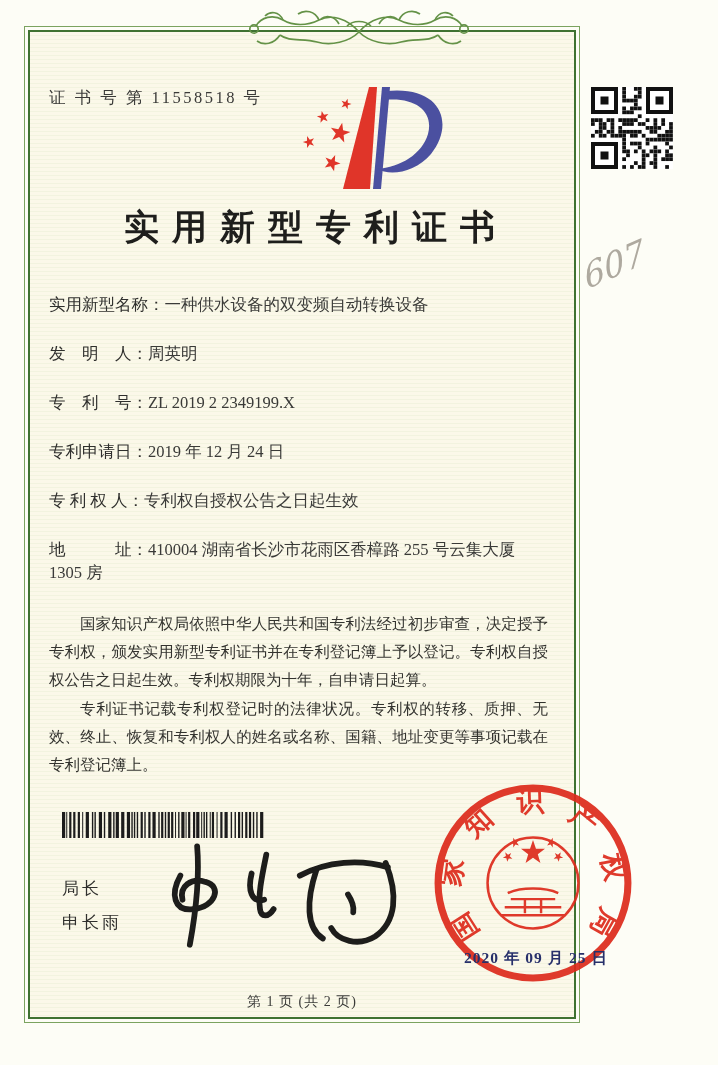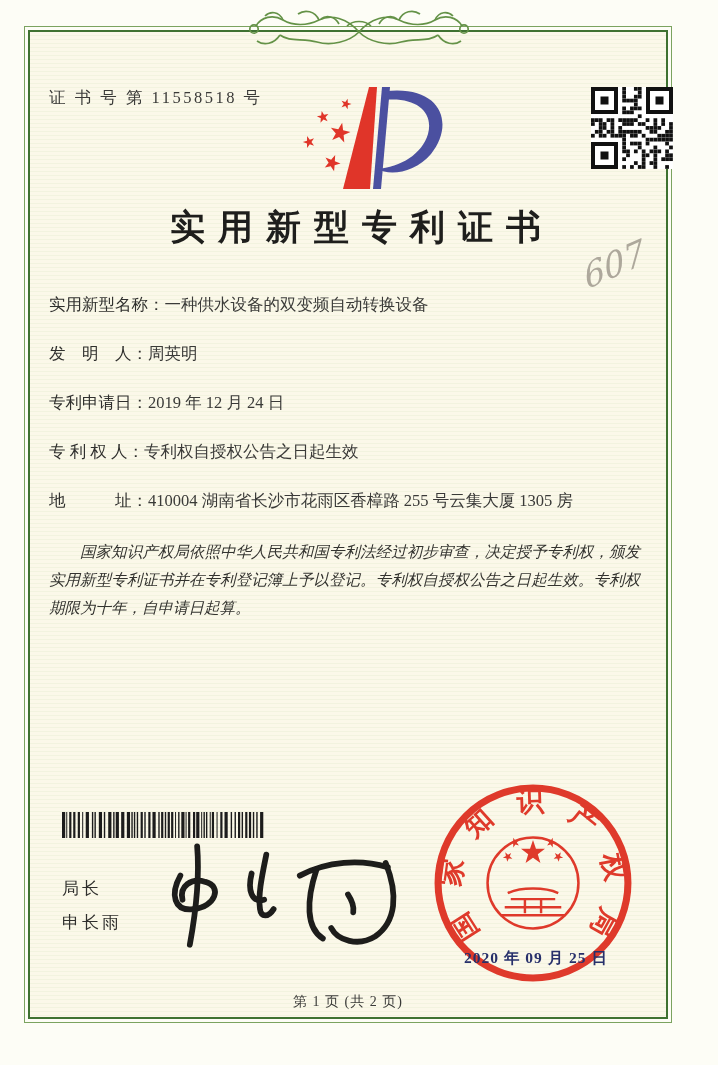--- a/index.html
+++ b/index.html
@@ -4,21 +4,21 @@
 <style>
   html,body{margin:0;padding:0;}
   body{
     width:718px;height:1065px;position:relative;overflow:hidden;
     background:#fdfdf6;
     font-family:"Liberation Serif","DejaVu Serif",serif;
     color:#30302e;
   }
   
   .frame-outer{
-    position:absolute;left:24px;top:26px;width:648px;height:997px;
+    position:absolute;left:24px;top:26px;width:556px;height:997px;
     border:1px solid #7ba35f;box-sizing:border-box;
   }
   .frame-inner{
     position:absolute;left:3px;top:3px;right:3px;bottom:3px;
     border:2px solid #3f7231;box-sizing:border-box;
     background:repeating-linear-gradient(180deg,#fbf8e9 0px,#fbf8e9 3px,#f2f3df 3px,#f2f3df 4px);
   }
   .content{position:absolute;left:0;top:0;right:0;bottom:0;}
   
   .cert-no{position:absolute;left:19px;top:55px;font-size:16.5px;letter-spacing:2.5px;color:#3a3a38;}
@@ -35,21 +35,21 @@
     font-family:"DejaVu Serif",serif;
   }
   
   .fields{position:absolute;left:19px;top:261px;right:26px;font-size:16.5px;color:#39393б;}
   .fields{color:#3a3a38;}
   .frow{margin:0 0 26px 0;line-height:23px;}
   .flabel{color:#2f2f2d;text-align:center;}
   .fvalue{color:#3a3a38;}
   .grant .pair2{margin-left:56px;}
   .paras{margin-top:10px;font-size:15.5px;line-height:1.82;text-align:justify;color:#33332f;}
-  .paras p{margin:0;text-indent:2em;font-style:italic;}
+  .paras p{margin:0;text-indent:2em;}
   
   .barcode{position:absolute;left:30px;top:780px;}
   .director-title{position:absolute;left:32px;top:845px;font-size:17px;letter-spacing:3px;}
   .director-name{position:absolute;left:32px;top:879px;font-size:17px;letter-spacing:3px;}
   .signature{position:absolute;left:112px;top:808px;}
   .seal{position:absolute;left:400px;top:748px;}
   .seal-date{
     position:absolute;left:408px;top:916px;width:196px;text-align:center;
     font-size:15.5px;font-weight:bold;color:#27306b;letter-spacing:1px;z-index:5;
   }
@@ -236,30 +236,34 @@
       <div class="pencil">607</div>
 
       <div class="fields">
         <div class="frow">
           <span class="flabel">实用新型名称：</span><span class="fvalue">一种供水设备的双变频自动转换设备</span>
         </div>
         <div class="frow">
           <span class="flabel">发　明　人：</span><span class="fvalue">周英明</span>
         </div>
         <div class="frow">
+          <span class="flabel">专　利　号：</span><span class="fvalue">ZL 2019 2 2349199.X</span>
+        </div>
+        <div class="frow">
           <span class="flabel">专利申请日：</span><span class="fvalue">2019 年 12 月 24 日</span>
         </div>
         <div class="frow">
           <span class="flabel">专 利 权 人：</span><span class="fvalue">专利权自授权公告之日起生效</span>
         </div>
         <div class="frow">
           <span class="flabel">地　　　址：</span><span class="fvalue">410004 湖南省长沙市花雨区香樟路 255 号云集大厦 1305 房</span>
         </div>
         <div class="paras">
           <p>国家知识产权局依照中华人民共和国专利法经过初步审查，决定授予专利权，颁发实用新型专利证书并在专利登记簿上予以登记。专利权自授权公告之日起生效。专利权期限为十年，自申请日起算。</p>
+          <p>专利证书记载专利权登记时的法律状况。专利权的转移、质押、无效、终止、恢复和专利权人的姓名或名称、国籍、地址变更等事项记载在专利登记簿上。</p>
         </div>
       </div>
 
       <div class="barcode">
         <svg width="210" height="27" viewBox="0 0 210 27">
             <g id="barcode-bars" fill="#1c1c1c">
               <rect x="2.00" y="0" width="3.20" height="26"></rect>
               <rect x="6.25" y="0" width="1.00" height="26"></rect>
               <rect x="9.21" y="0" width="2.20" height="26"></rect>
               <rect x="13.22" y="0" width="2.20" height="26"></rect>

